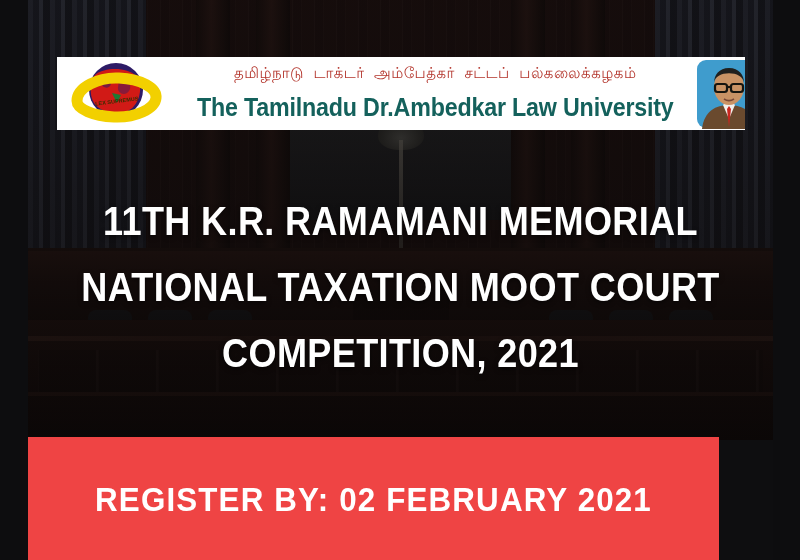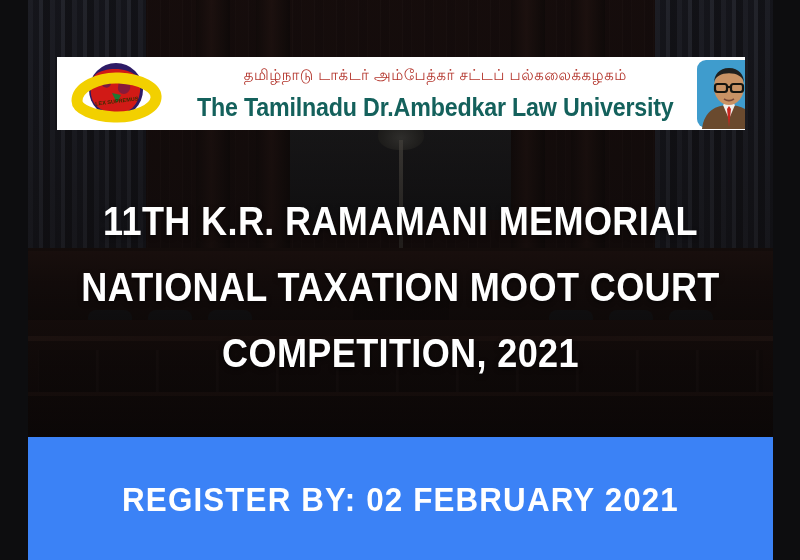--- a/index.html
+++ b/index.html
@@ -149,21 +149,21 @@
   .uni-text{
     flex:1 1 auto; text-align:center;
     padding:0 4px;
     line-height:1;
   }
   .uni-tamil{
     display:block;
     color:#b3342b;
     font-size:15px;
     letter-spacing:.5px;
-    font-family:Liberation Sans, sans-serif;
+    font-family:Liberation Mono, monospace;
     margin-bottom:13px;
     white-space:nowrap;
   }
   .uni-english{
     display:block;
     color:#14615c;
     font-size:25px;
     font-weight:bold;
     letter-spacing:-.2px;
     transform:scaleX(.93);
@@ -185,22 +185,22 @@
     letter-spacing:.4px;
     transform:scaleX(.88);
     text-transform:uppercase;
     text-shadow:0 2px 6px rgba(0,0,0,.55);
   }
   .title .tline{ display:block; }
 
   
   .register-bar{
     position:absolute; left:28px; top:437px;
-    width:745px; height:123px;
-    background:#3b82f6;
+    width:691px; height:123px;
+    background:#ef4444;
   }
   .register-text{
     position:absolute; left:0; right:0; top:44px;
     text-align:center;
     color:#ffffff;
     font-size:33px;
     font-weight:bold;
     letter-spacing:1.2px;
     transform:scaleX(.95);
   }

